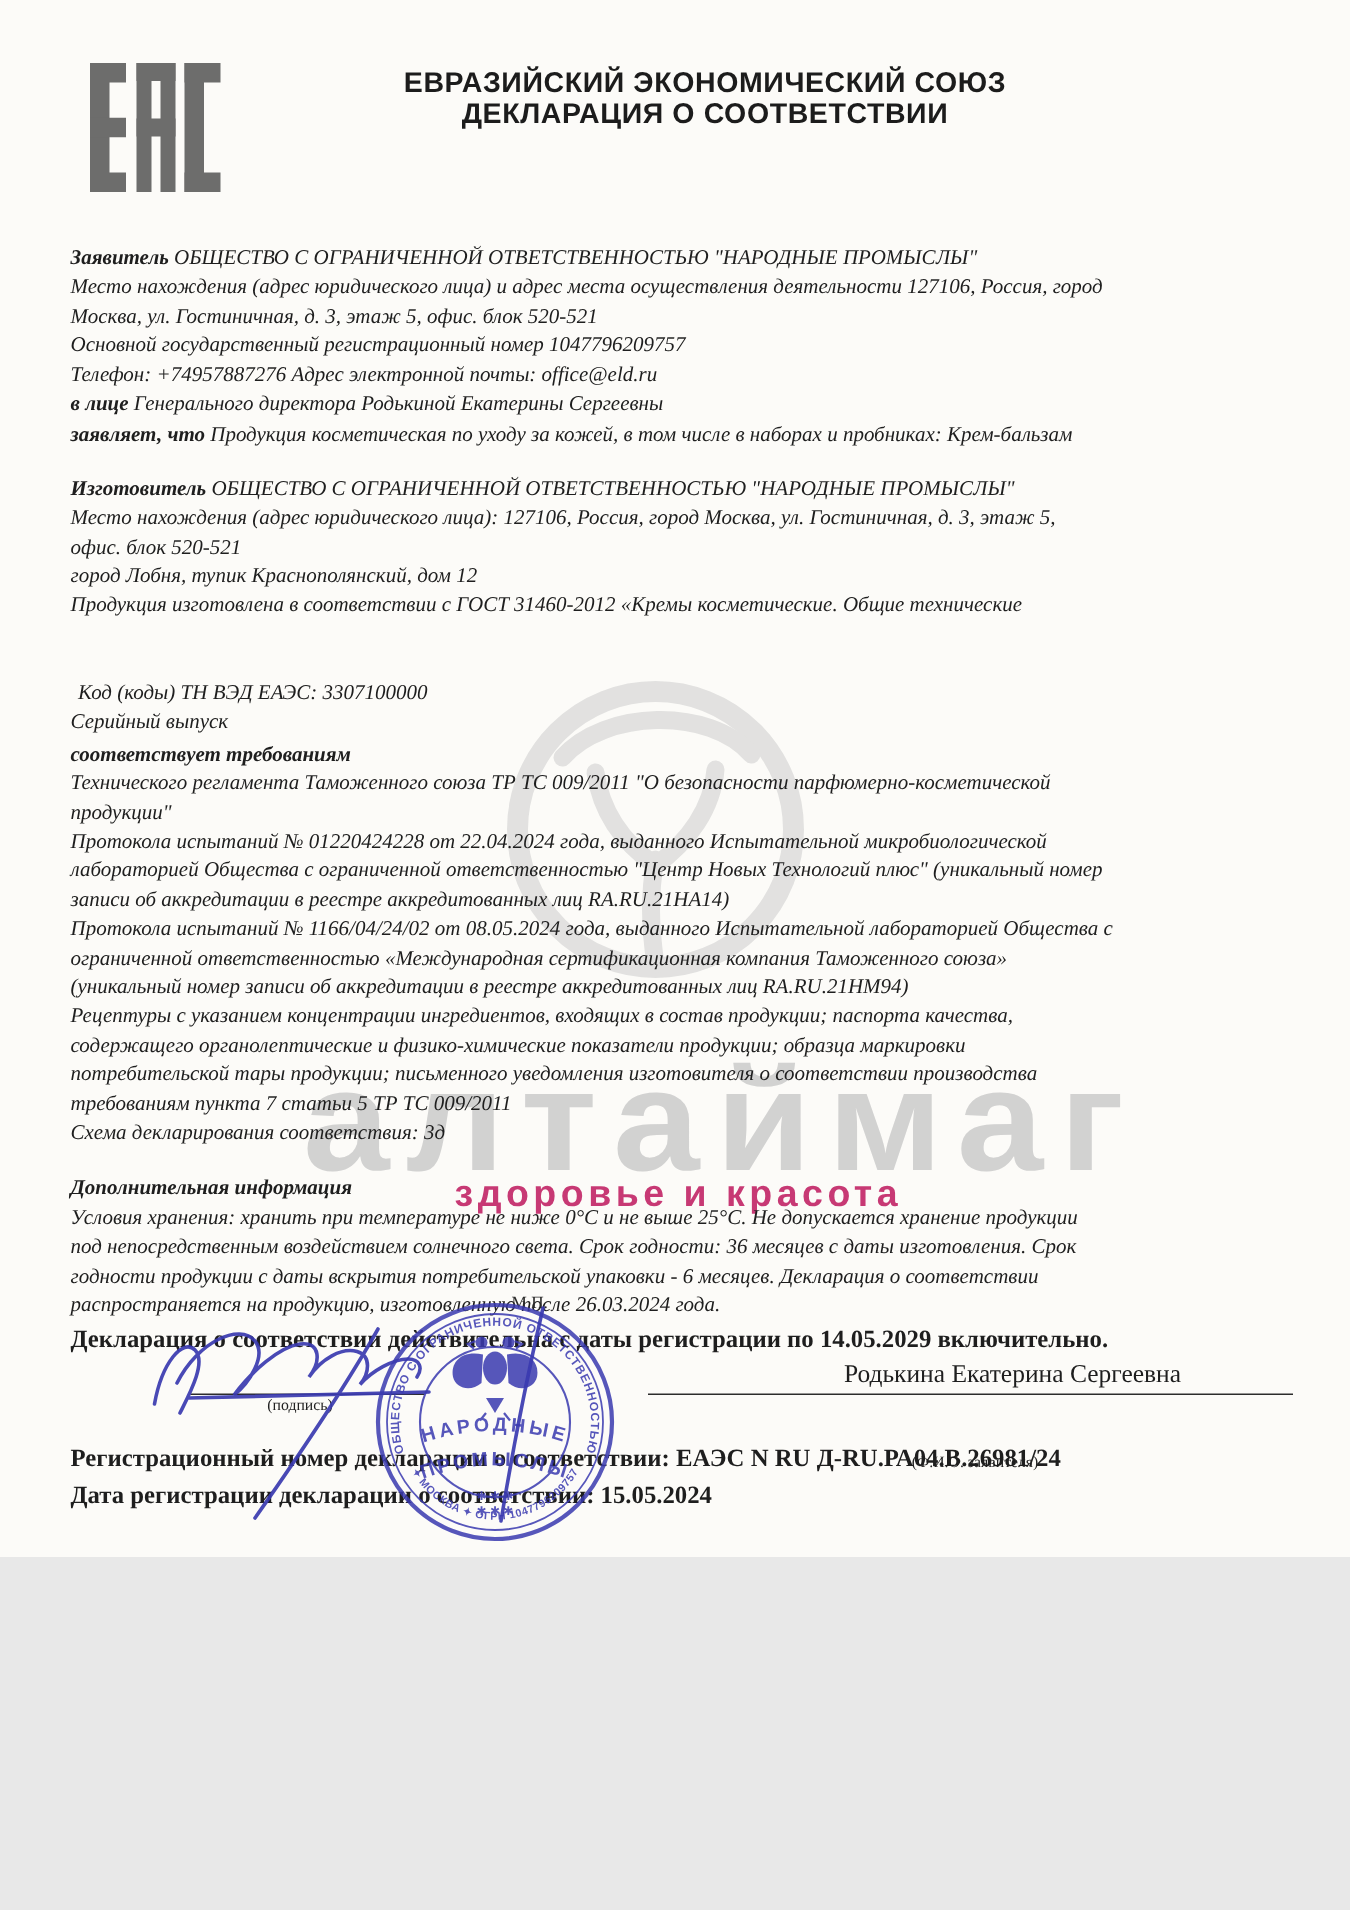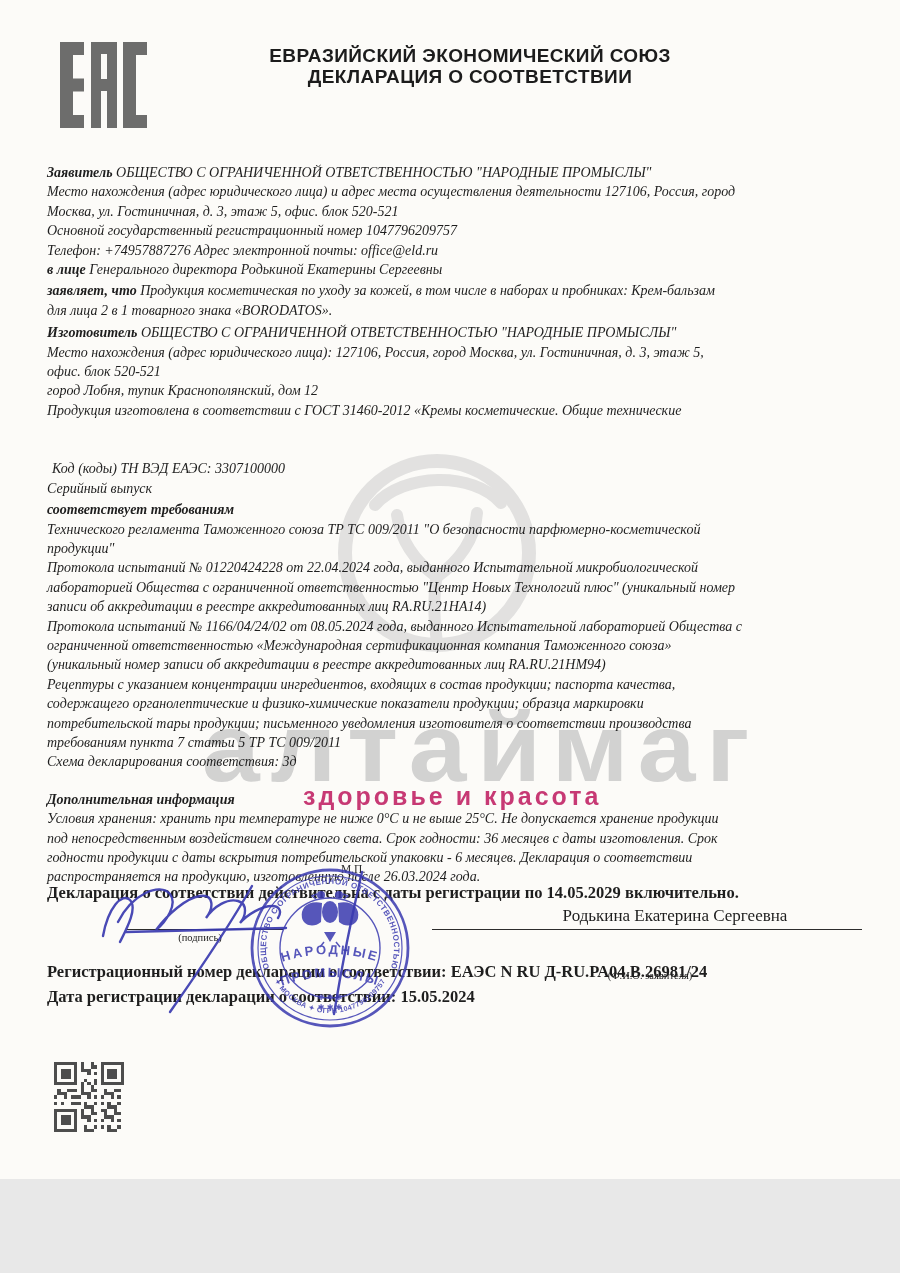--- a/index.html
+++ b/index.html
@@ -1,17 +1,17 @@
 <!DOCTYPE html>
 <html><head>
 <meta charset="utf-8">
 <style>
   html,body{margin:0;padding:0;}
   body{width:900px;height:1273px;background:#e8e8e8;}
-  .page{position:relative;width:900px;height:1179px;background:#fcfbf8;overflow:hidden;
+  .page{position:relative;width:900px;height:1038px;background:#fcfbf8;overflow:hidden;
         font-family:"Liberation Serif",serif;color:#1e1e1e;}
   
   .eac-logo{position:absolute;left:60px;top:42px;width:88px;height:86px;opacity:.82;}
   .hdr{position:absolute;left:225px;top:45px;width:490px;text-align:center;
        font-family:"Liberation Sans",sans-serif;font-weight:bold;font-size:19px;
        line-height:21px;letter-spacing:.4px;color:#1c1c1c;}
   
   .wm-emblem{position:absolute;left:333px;top:447px;width:212px;height:214px;opacity:.55;}
   .wm-big{position:absolute;left:202px;top:700px;font-family:"Liberation Sans",sans-serif;
           font-weight:bold;font-size:96px;line-height:1;letter-spacing:10px;color:#c8c8c8;
@@ -75,22 +75,21 @@
   <div class="wm-sub">здоровье и красота</div>
 
   <div class="doc-lines" id="doc-lines">
       <div class="dline"><b>Заявитель</b><span> ОБЩЕСТВО С ОГРАНИЧЕННОЙ ОТВЕТСТВЕННОСТЬЮ "НАРОДНЫЕ ПРОМЫСЛЫ"</span></div>
       <div class="dline"><span>Место нахождения (адрес юридического лица) и адрес места осуществления деятельности 127106, Россия, город</span></div>
       <div class="dline"><span>Москва, ул. Гостиничная, д. 3, этаж 5, офис. блок 520-521</span></div>
       <div class="dline"><span>Основной государственный регистрационный номер 1047796209757</span></div>
       <div class="dline"><span>Телефон: +74957887276 Адрес электронной почты: office@eld.ru</span></div>
       <div class="dline"><b>в лице</b><span> Генерального директора Родькиной Екатерины Сергеевны</span></div>
       <div class="dline" style="margin-top: 2px;"><b>заявляет, что</b><span> Продукция косметическая по уходу за кожей, в том числе в наборах и пробниках: Крем-бальзам</span></div>
-      <div class="dline"><span>для лица 2 в 1 товарного знака «BORODATOS».</span></div>
-      <div class="dline" style="margin-top: 3px;"><b>Изготовитель</b><span> ОБЩЕСТВО С ОГРАНИЧЕННОЙ ОТВЕТСТВЕННОСТЬЮ "НАРОДНЫЕ ПРОМЫСЛЫ"</span></div>
+      <div class="dline" style="margin-top: 16px;"><b>Изготовитель</b><span> ОБЩЕСТВО С ОГРАНИЧЕННОЙ ОТВЕТСТВЕННОСТЬЮ "НАРОДНЫЕ ПРОМЫСЛЫ"</span></div>
       <div class="dline"><span>Место нахождения (адрес юридического лица): 127106, Россия, город Москва, ул. Гостиничная, д. 3, этаж 5,</span></div>
       <div class="dline"><span>офис. блок 520-521</span></div>
       <div class="dline"><span>город Лобня, тупик Краснополянский, дом 12</span></div>
       <div class="dline"><span>Продукция изготовлена в соответствии с ГОСТ 31460-2012 «Кремы косметические. Общие технические</span></div>
       <div class="dline" style="padding-left: 5px; margin-top: 39px;"><span>Код (коды) ТН ВЭД ЕАЭС: 3307100000</span></div>
       <div class="dline"><span>Серийный выпуск</span></div>
       <div class="dline" style="margin-top: 2px;"><b>соответствует требованиям</b></div>
       <div class="dline"><span>Технического регламента Таможенного союза ТР ТС 009/2011 "О безопасности парфюмерно-косметической</span></div>
       <div class="dline"><span>продукции"</span></div>
       <div class="dline"><span>Протокола испытаний № 01220424228 от 22.04.2024 года, выданного Испытательной микробиологической</span></div>

